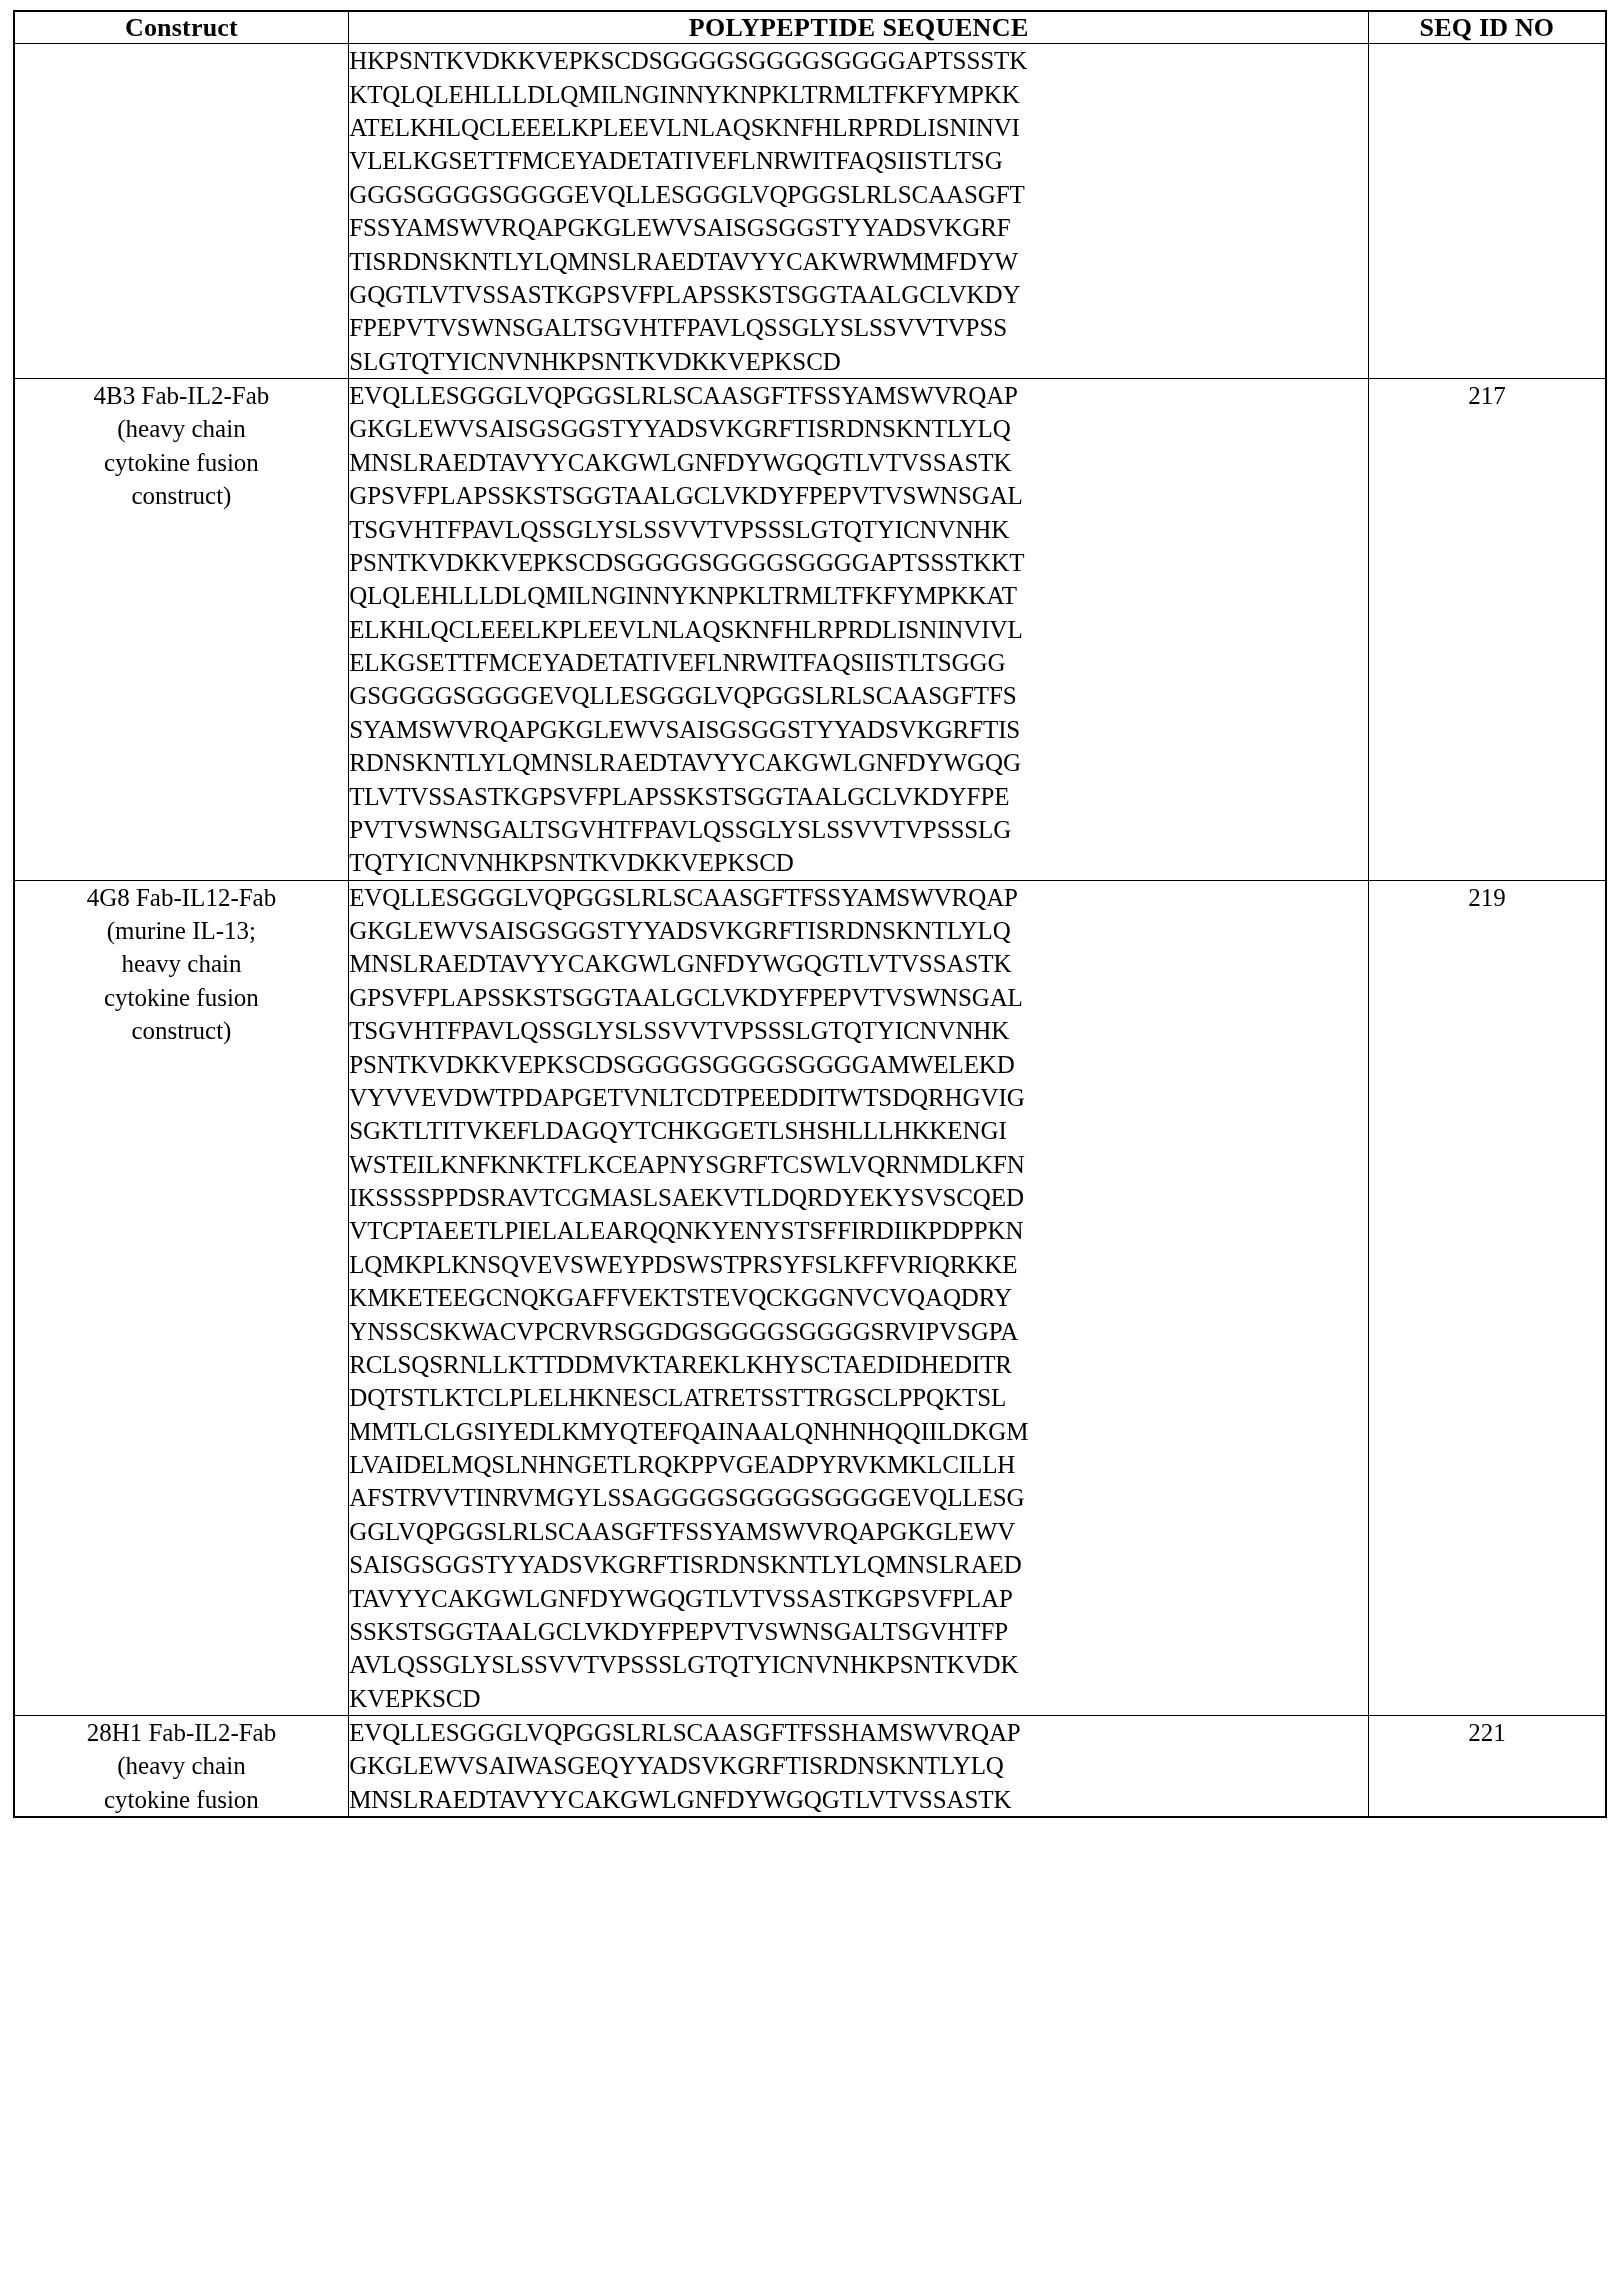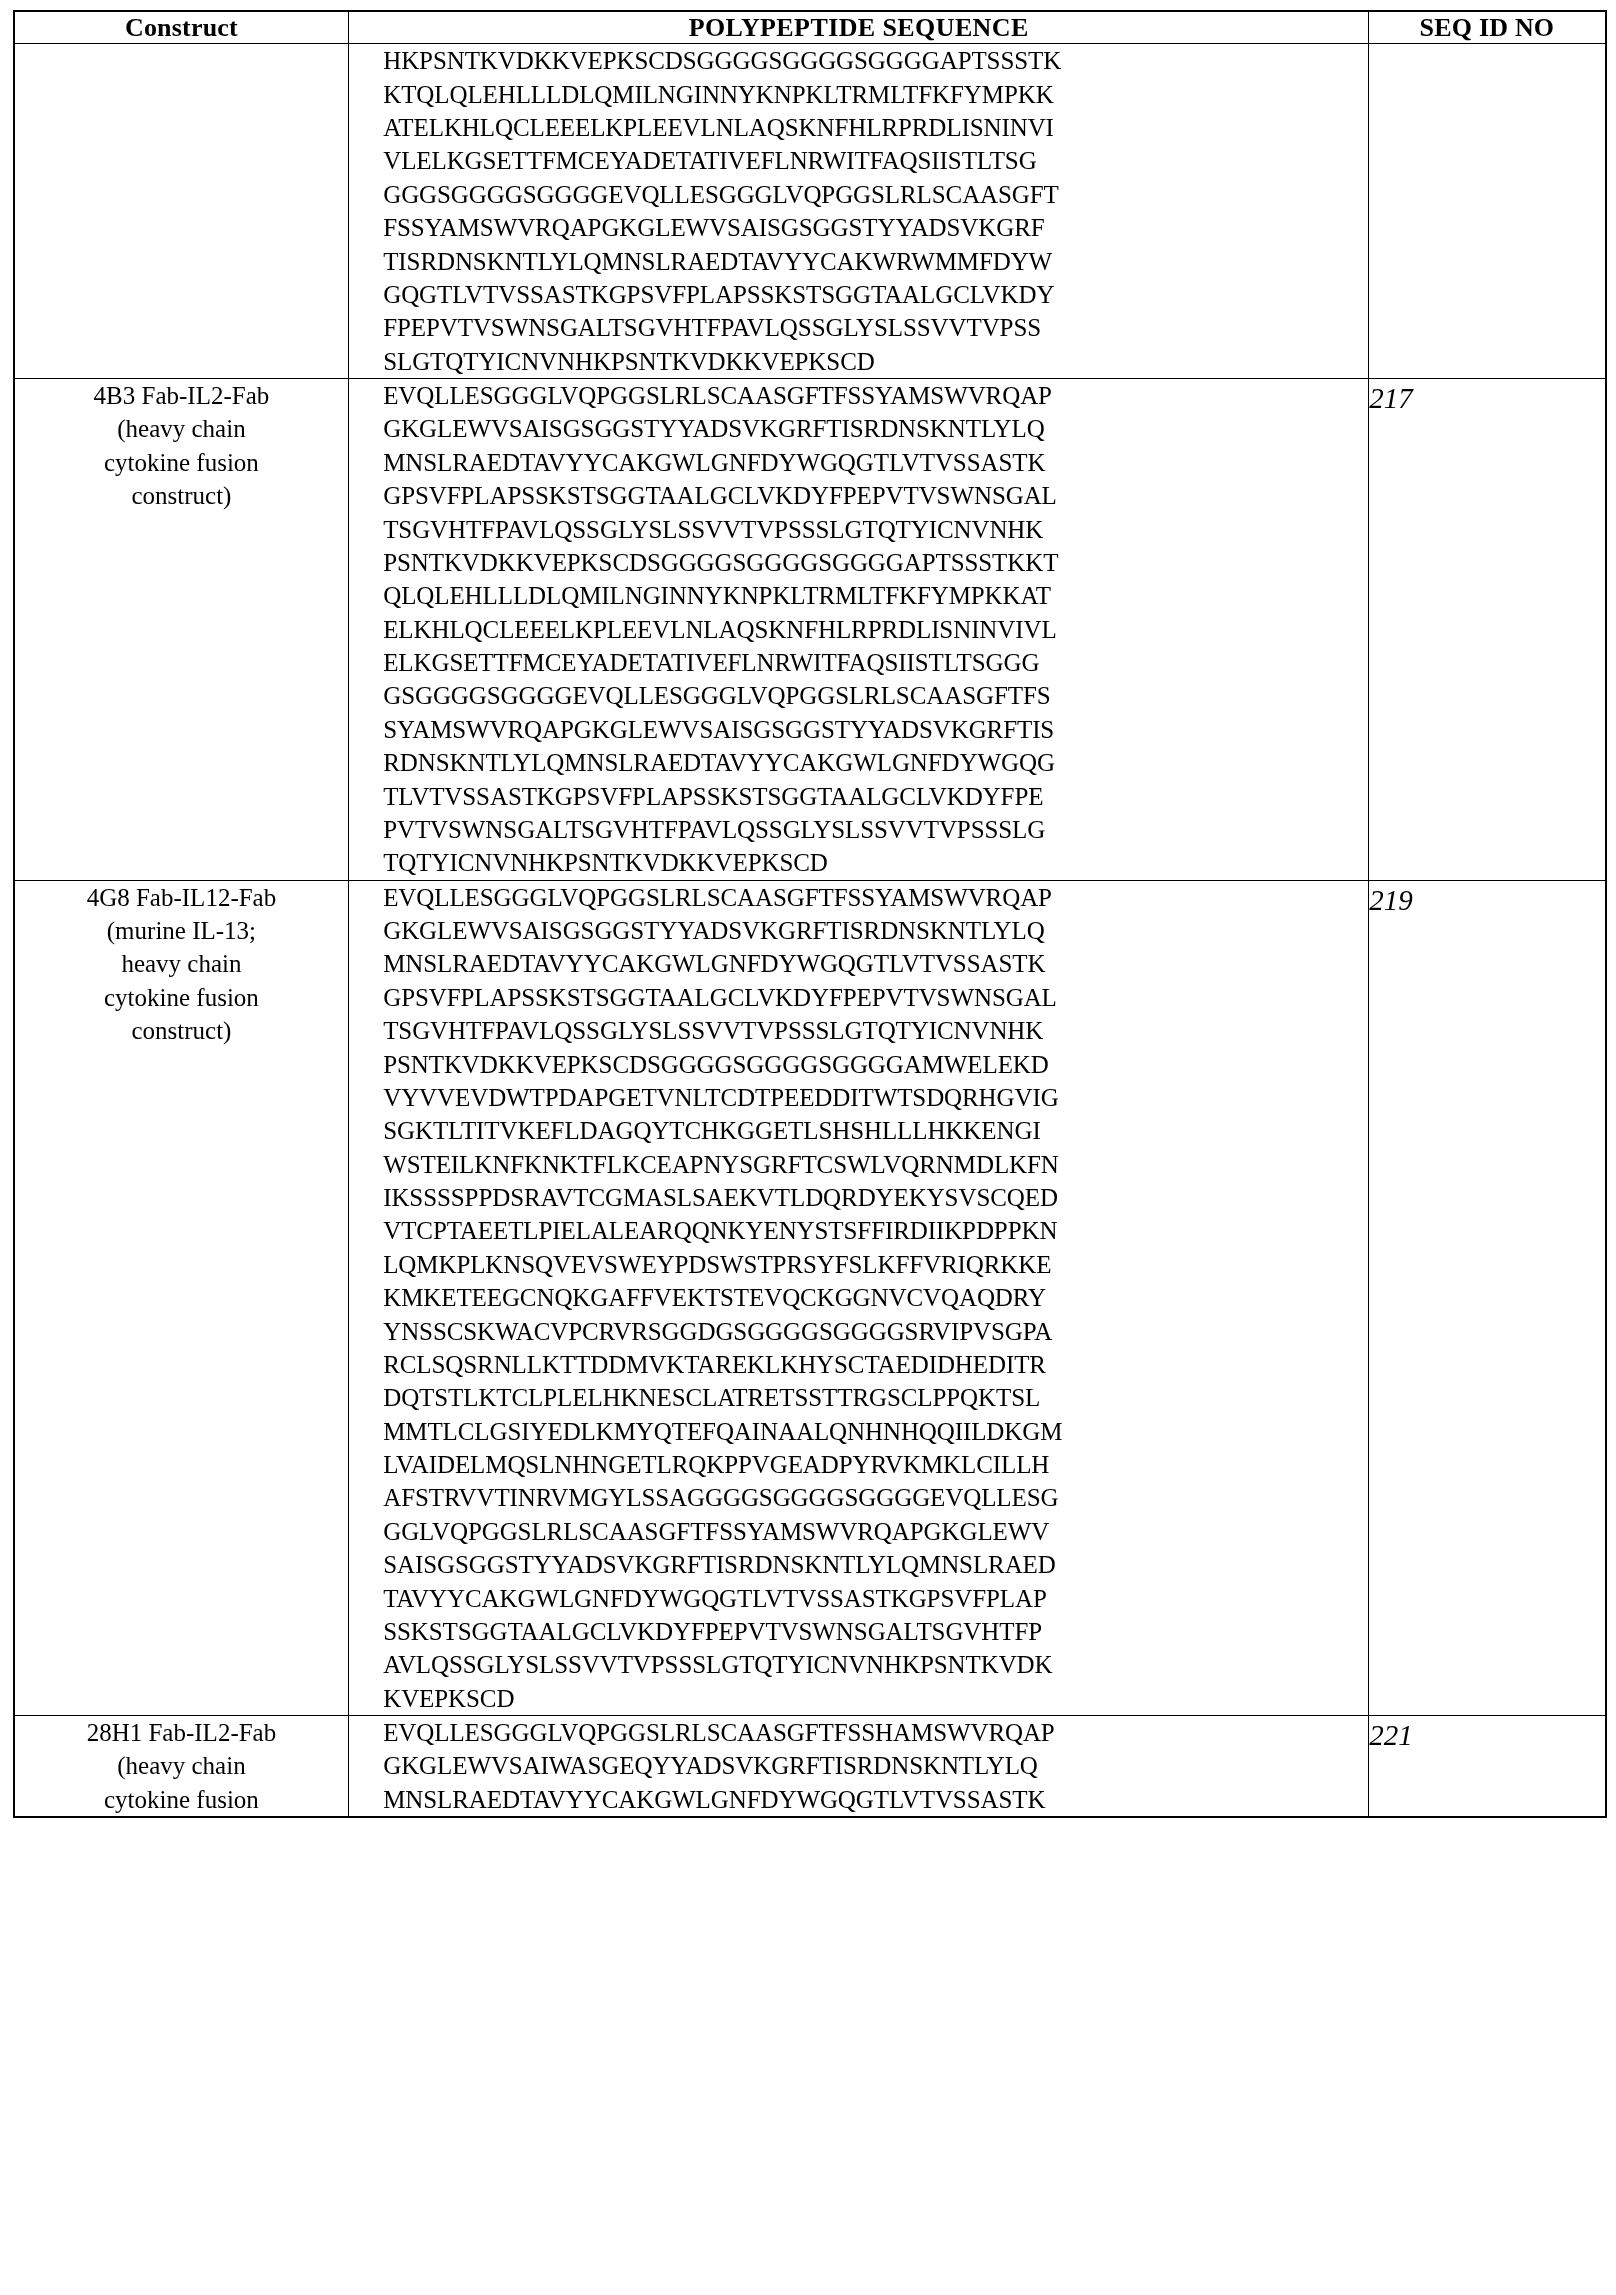--- a/index.html
+++ b/index.html
@@ -63,28 +63,26 @@
   td.sequence-cell {
     text-align: left;
     font-size: 25px;
     line-height: 1.335;
     padding: 5.6px 6.4px 5.6px 10.4px;
     letter-spacing: -0.1px;
   }
   td.sequence-cell .seqline {
     display: block;
     white-space: pre;
-    margin-left: 34px;
   }
   td.seqid-cell {
-    text-align: left;
-    font-size: 29px;
+    text-align: center;
+    font-size: 25px;
     line-height: 1.335;
     padding: 5.6px 3.2px 4.8px 3.2px;
-    font-style: italic;
   }
 </style>
 </head>
 <body>
 
 <div class="page">
   <table class="seq-table">
     <colgroup>
       <col class="c-construct">
       <col class="c-sequence">

